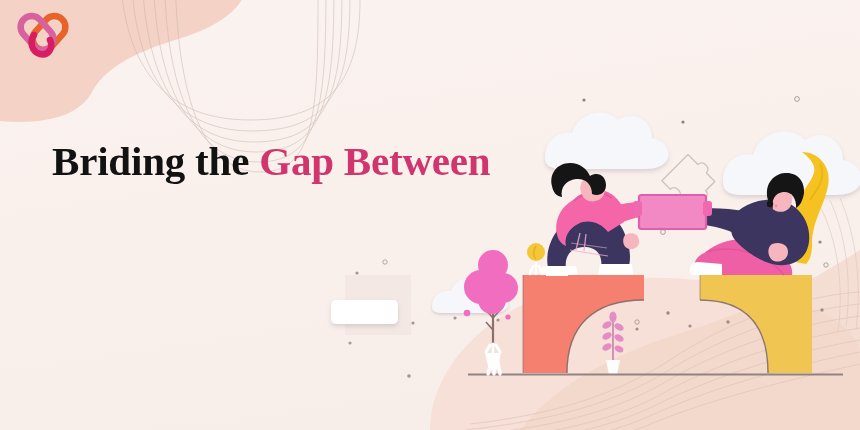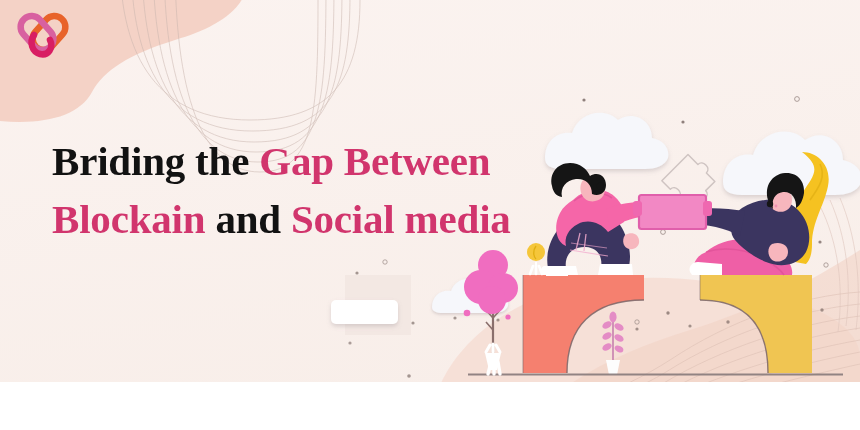--- a/index.html
+++ b/index.html
@@ -4,21 +4,21 @@
 <title>Bridging the Gap Between Blockchain and Social Media</title>
 <style>
   html, body {
     margin: 0;
     padding: 0;
     background: #ffffff;
   }
   #banner {
     position: relative;
     width: 860px;
-    height: 382px;
+    height: 430px;
     overflow: hidden;
     background: #f9efec;
     font-family: "Liberation Serif", serif;
   }
   #bg-svg, #art-svg {
     position: absolute;
     top: 0; left: 0;
     width: 860px;
     height: 430px;
     display: block;
@@ -138,23 +138,20 @@
       <g>
         <path d="M 18 23 C 13 30 16 40 24 42 C 32 44 38 36 34 28" fill="none" stroke="#d81e63" stroke-width="6.5" stroke-linecap="round"></path>
       </g>
     </g>
   </svg>
 
   <div id="headline">
     <div class="hl-line">
       <span class="hl-dark">Briding the </span><span class="hl-pink">Gap Between</span>
     </div>
-    <div class="hl-line">
-      <span class="hl-pink">Blockain</span><span class="hl-dark"> and </span><span class="hl-pink">Social media</span>
-    </div>
   </div>
 
   <svg id="art-svg" viewBox="0 0 860 430">
     <defs>
       <clipPath id="artClip">
           <rect x="0" y="0" width="860" height="430"></rect>
         </clipPath>
       <filter id="softShadow" x="-30%" y="-30%" width="170%" height="180%">
         <feDropShadow dx="0" dy="2.5" stdDeviation="2.2" flood-color="#8b7f86" flood-opacity="0.28"></feDropShadow>
       </filter>

